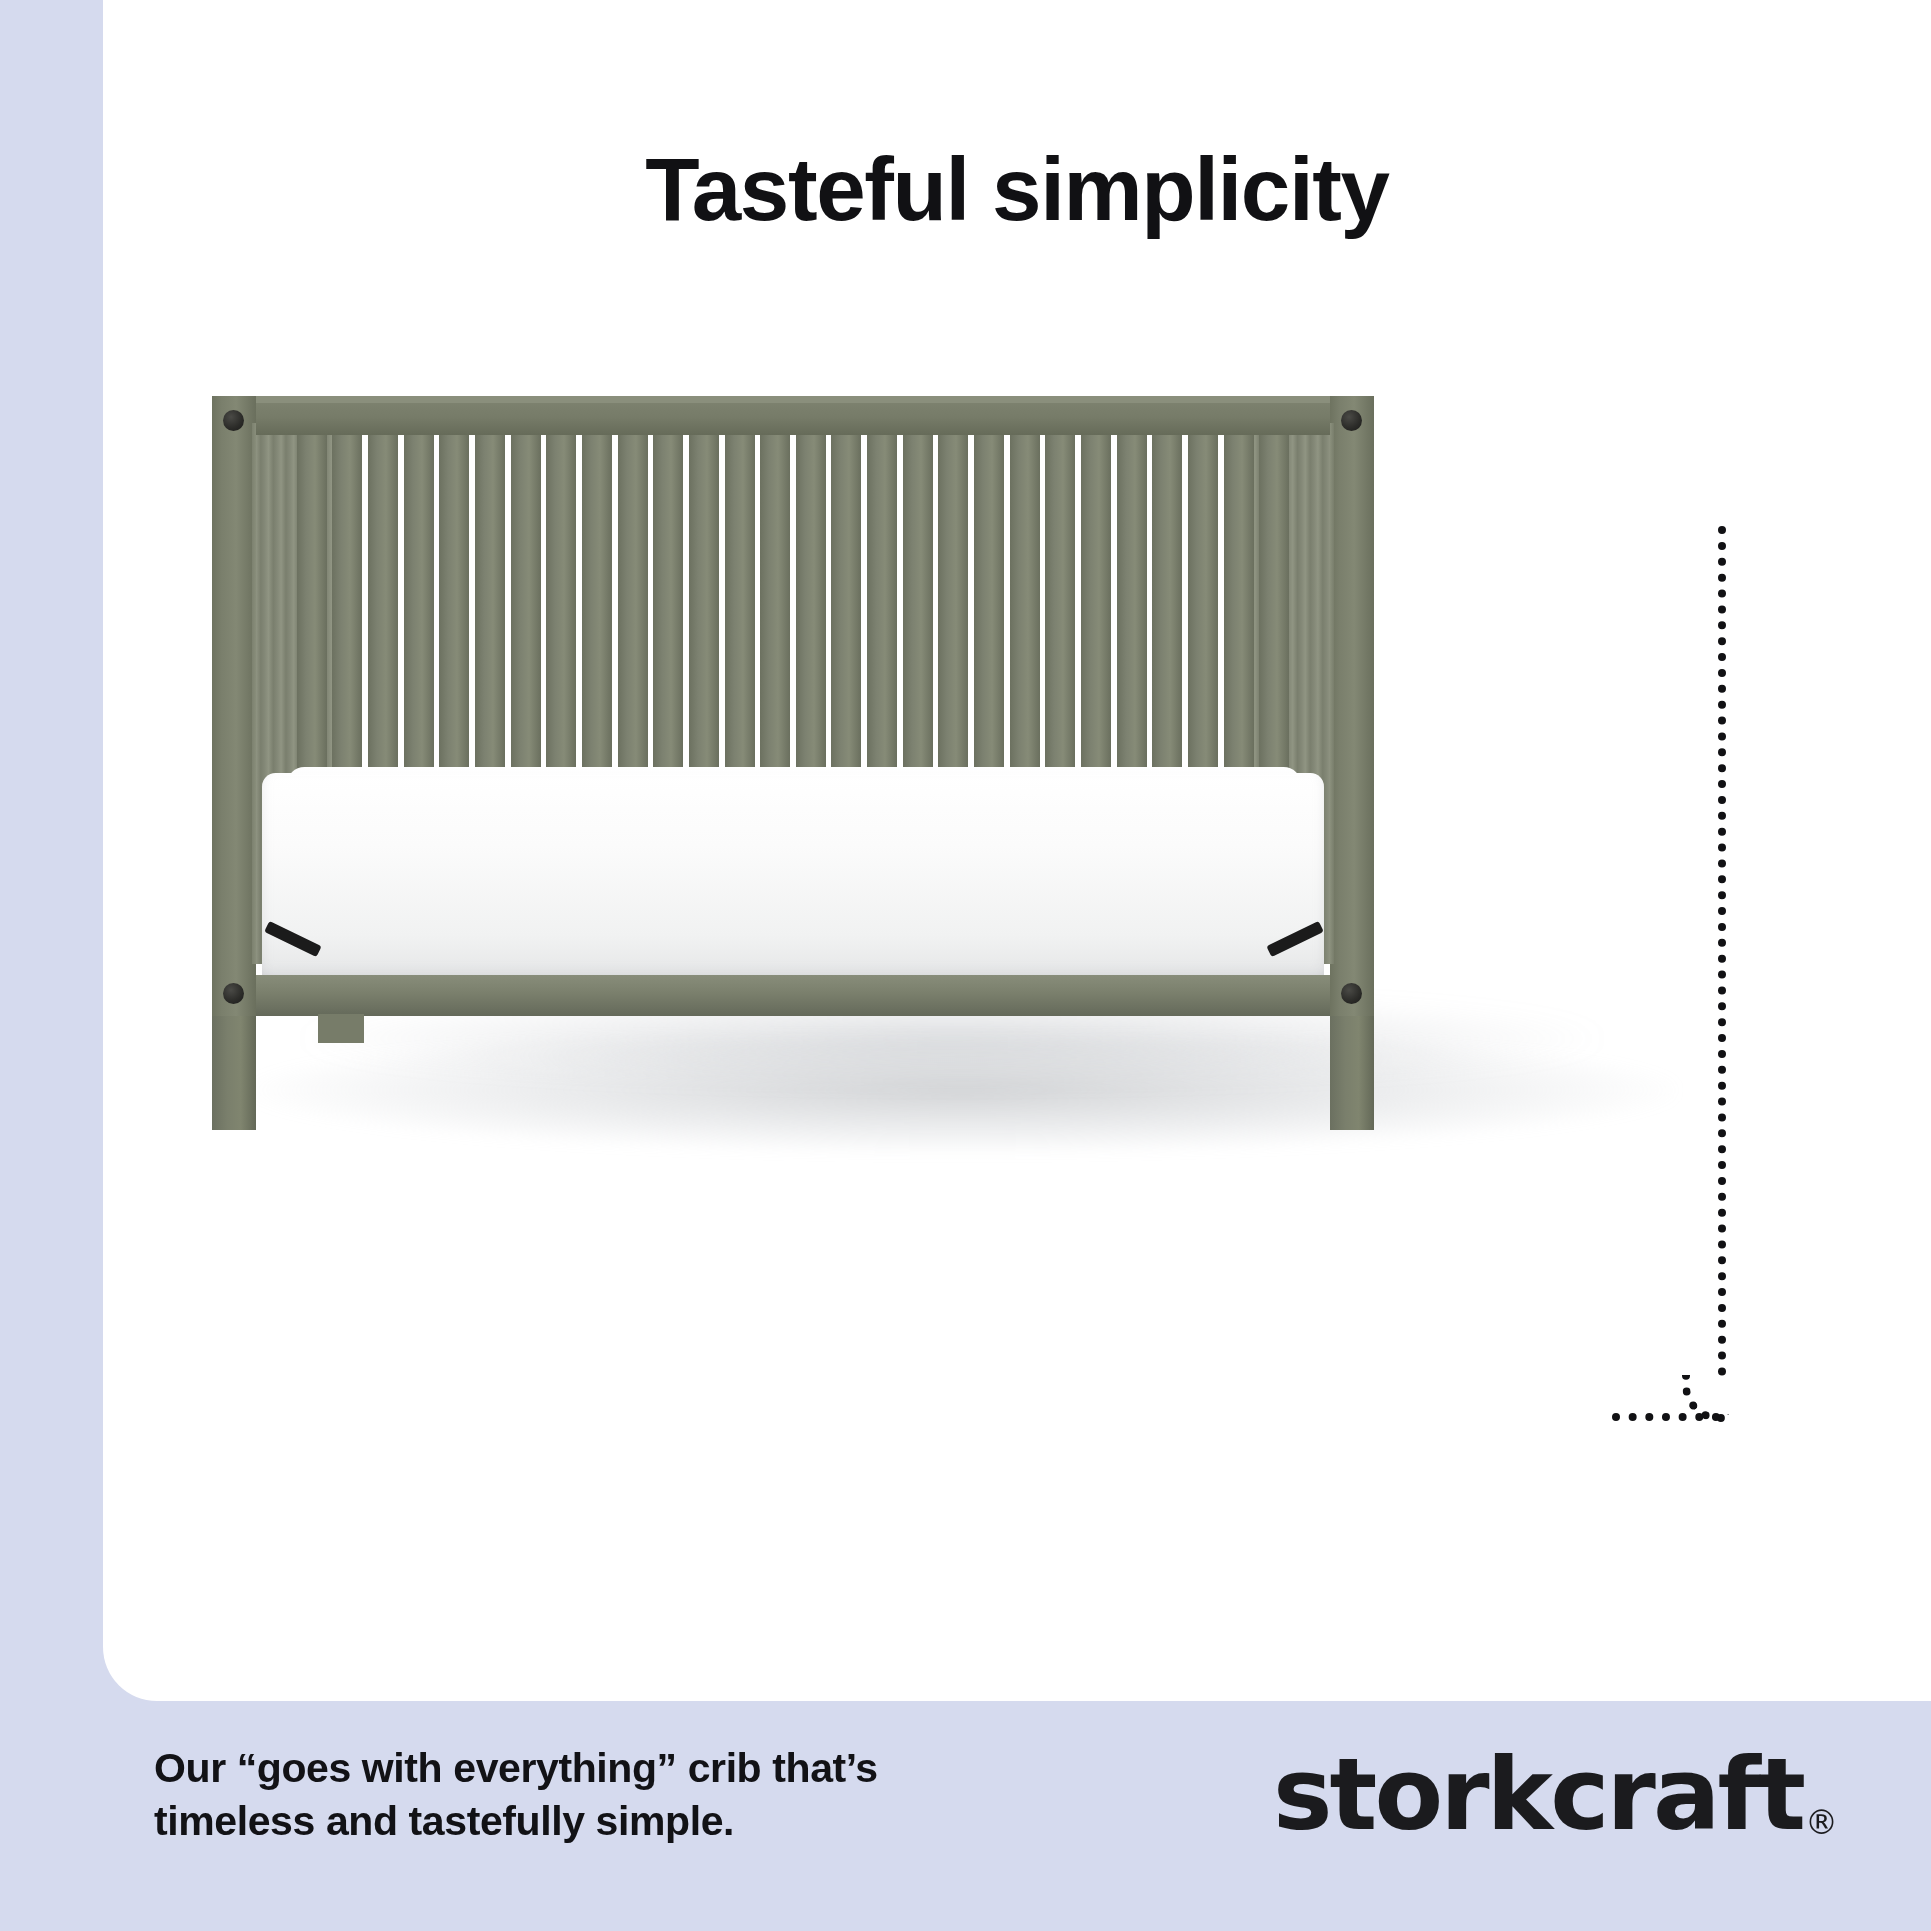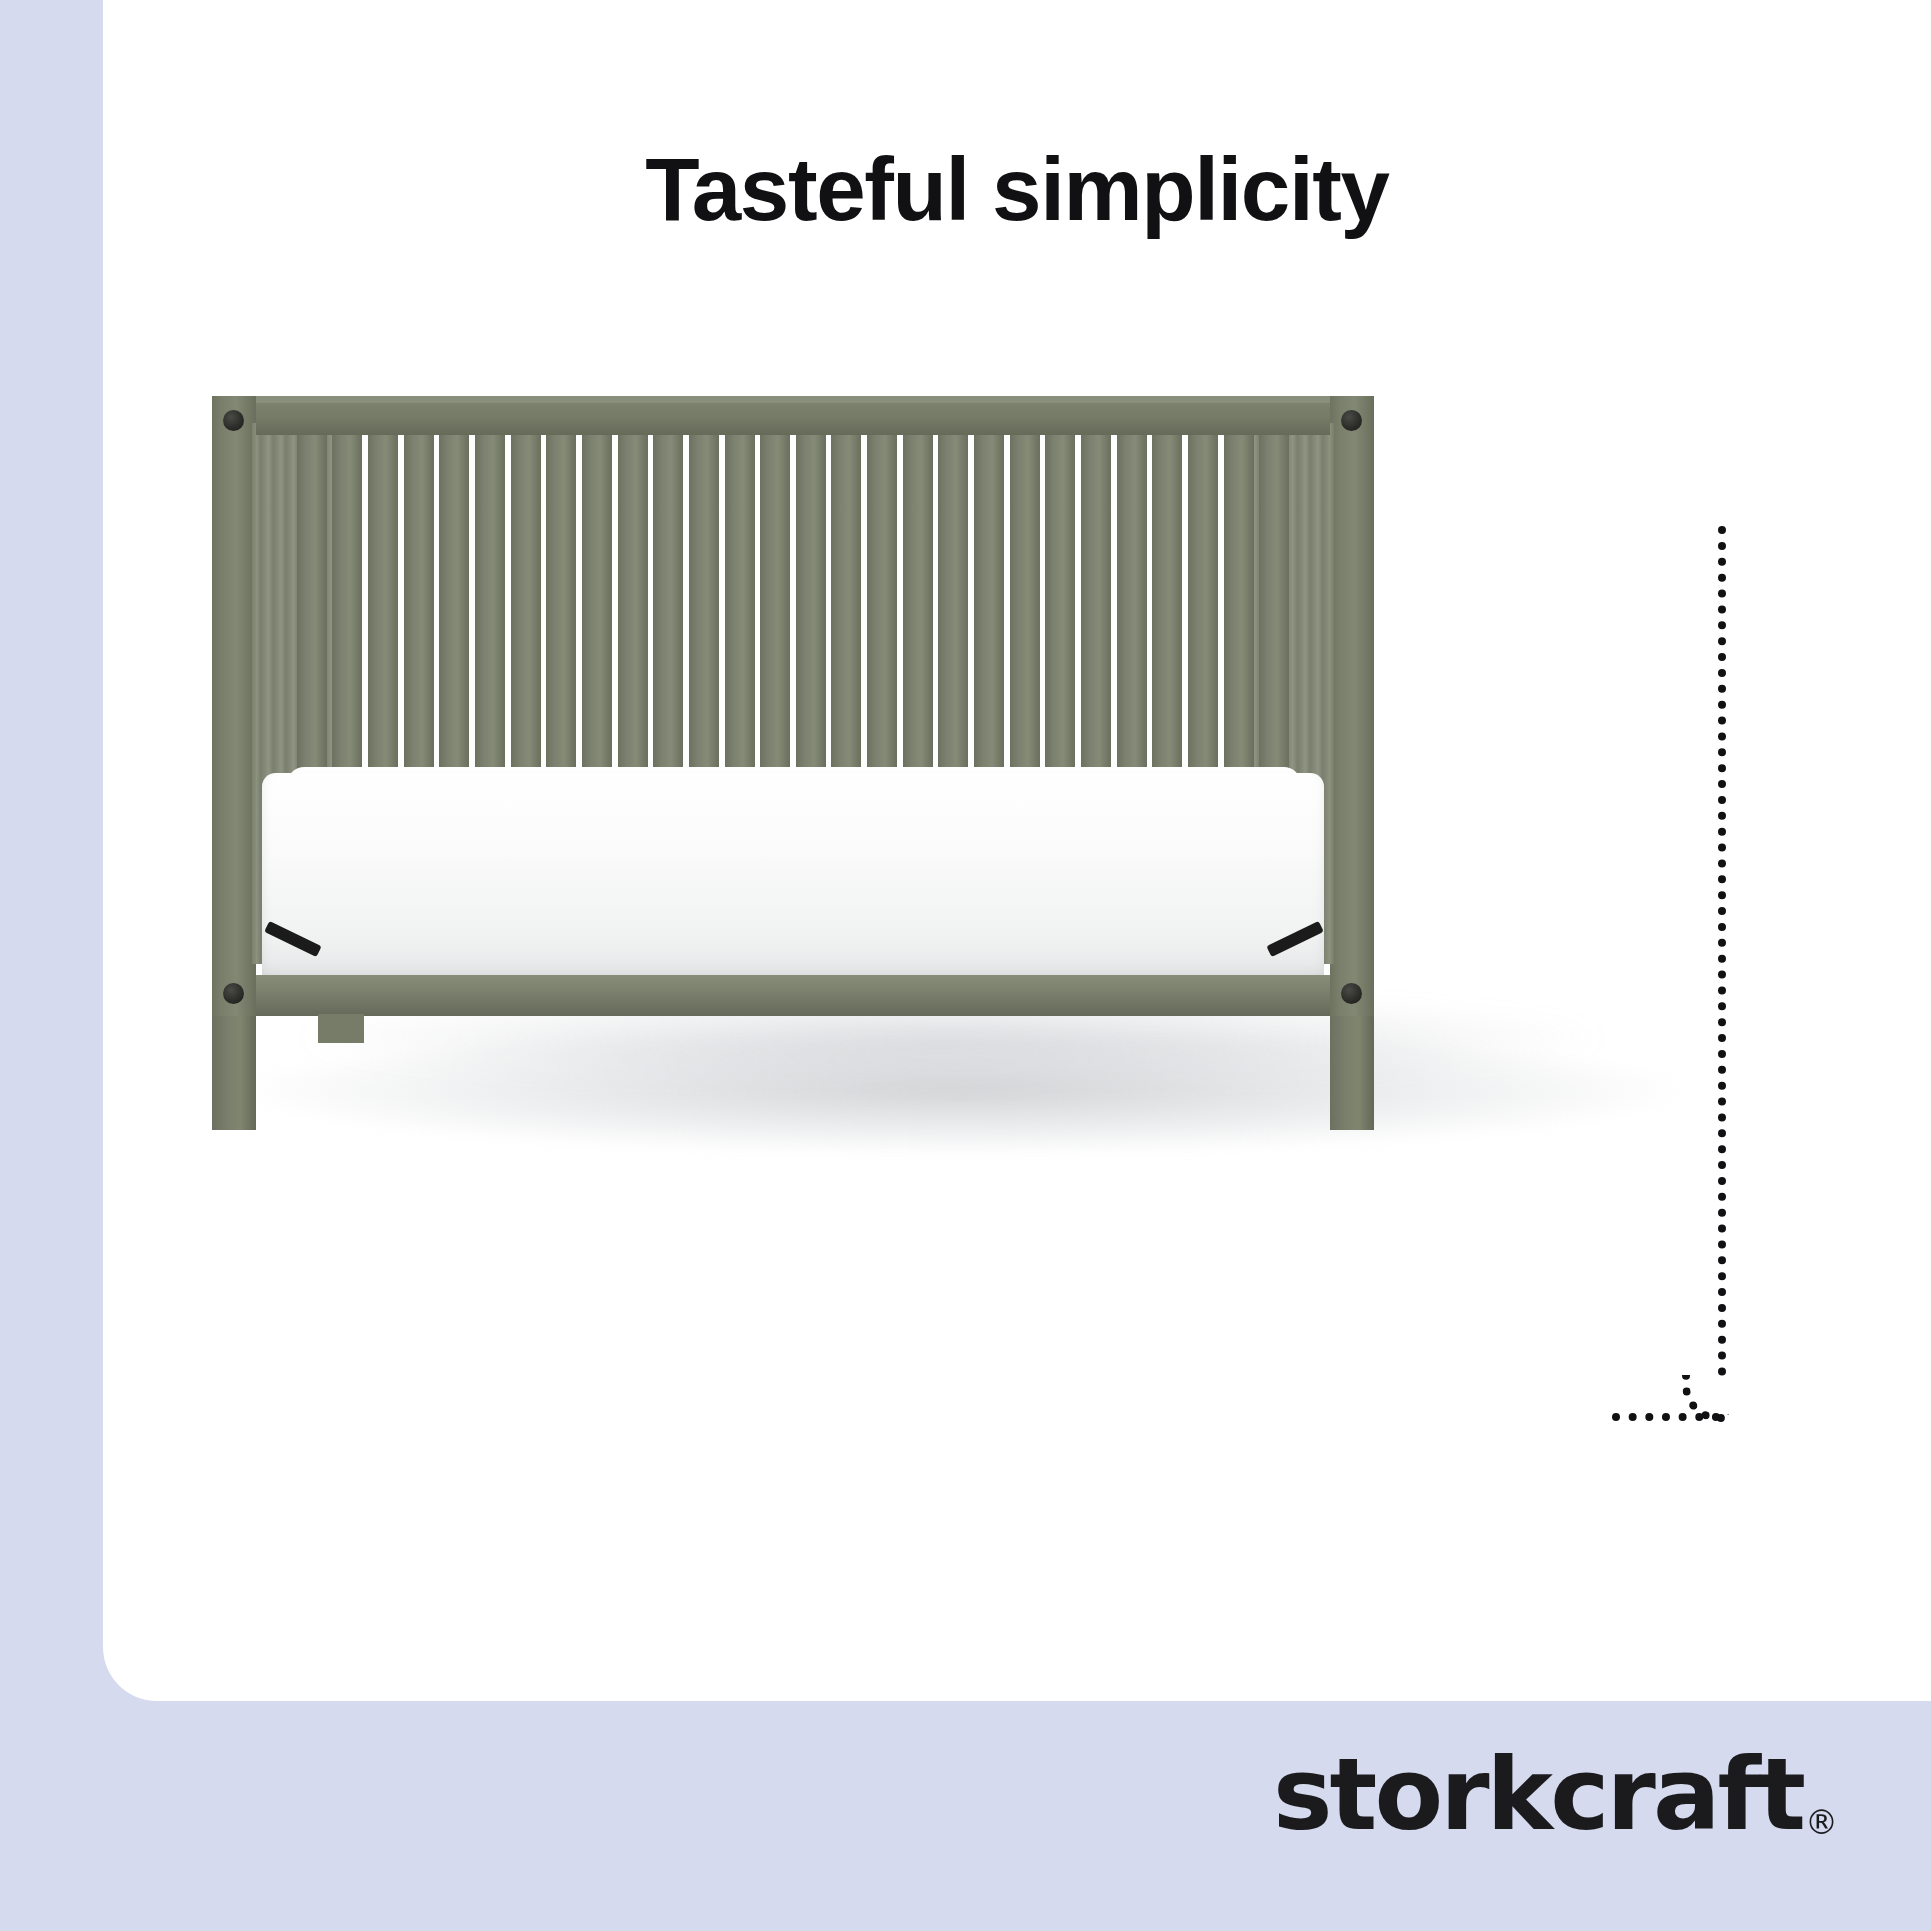--- a/index.html
+++ b/index.html
@@ -357,20 +357,24 @@
       <div class="bolt" style="left:19.3px;top:587px;"></div>
       <div class="bolt" style="left:1137px;top:587px;"></div>
     </div>
   </div>
 
   <div id="guide-v"></div>
   <div id="guide-corner"></div>
   <div id="guide-h"></div>
 
   <div id="footer">
+    <div id="tagline">
+      <div>Our “goes with everything” crib that’s</div>
+      <div>timeless and tastefully simple.</div>
+    </div>
 
     <div id="logo">
       <span id="logo-word">storkcraft</span>
       <span id="logo-reg">®</span>
     </div>
   </div>
 </div>
 
 
 </body></html>

